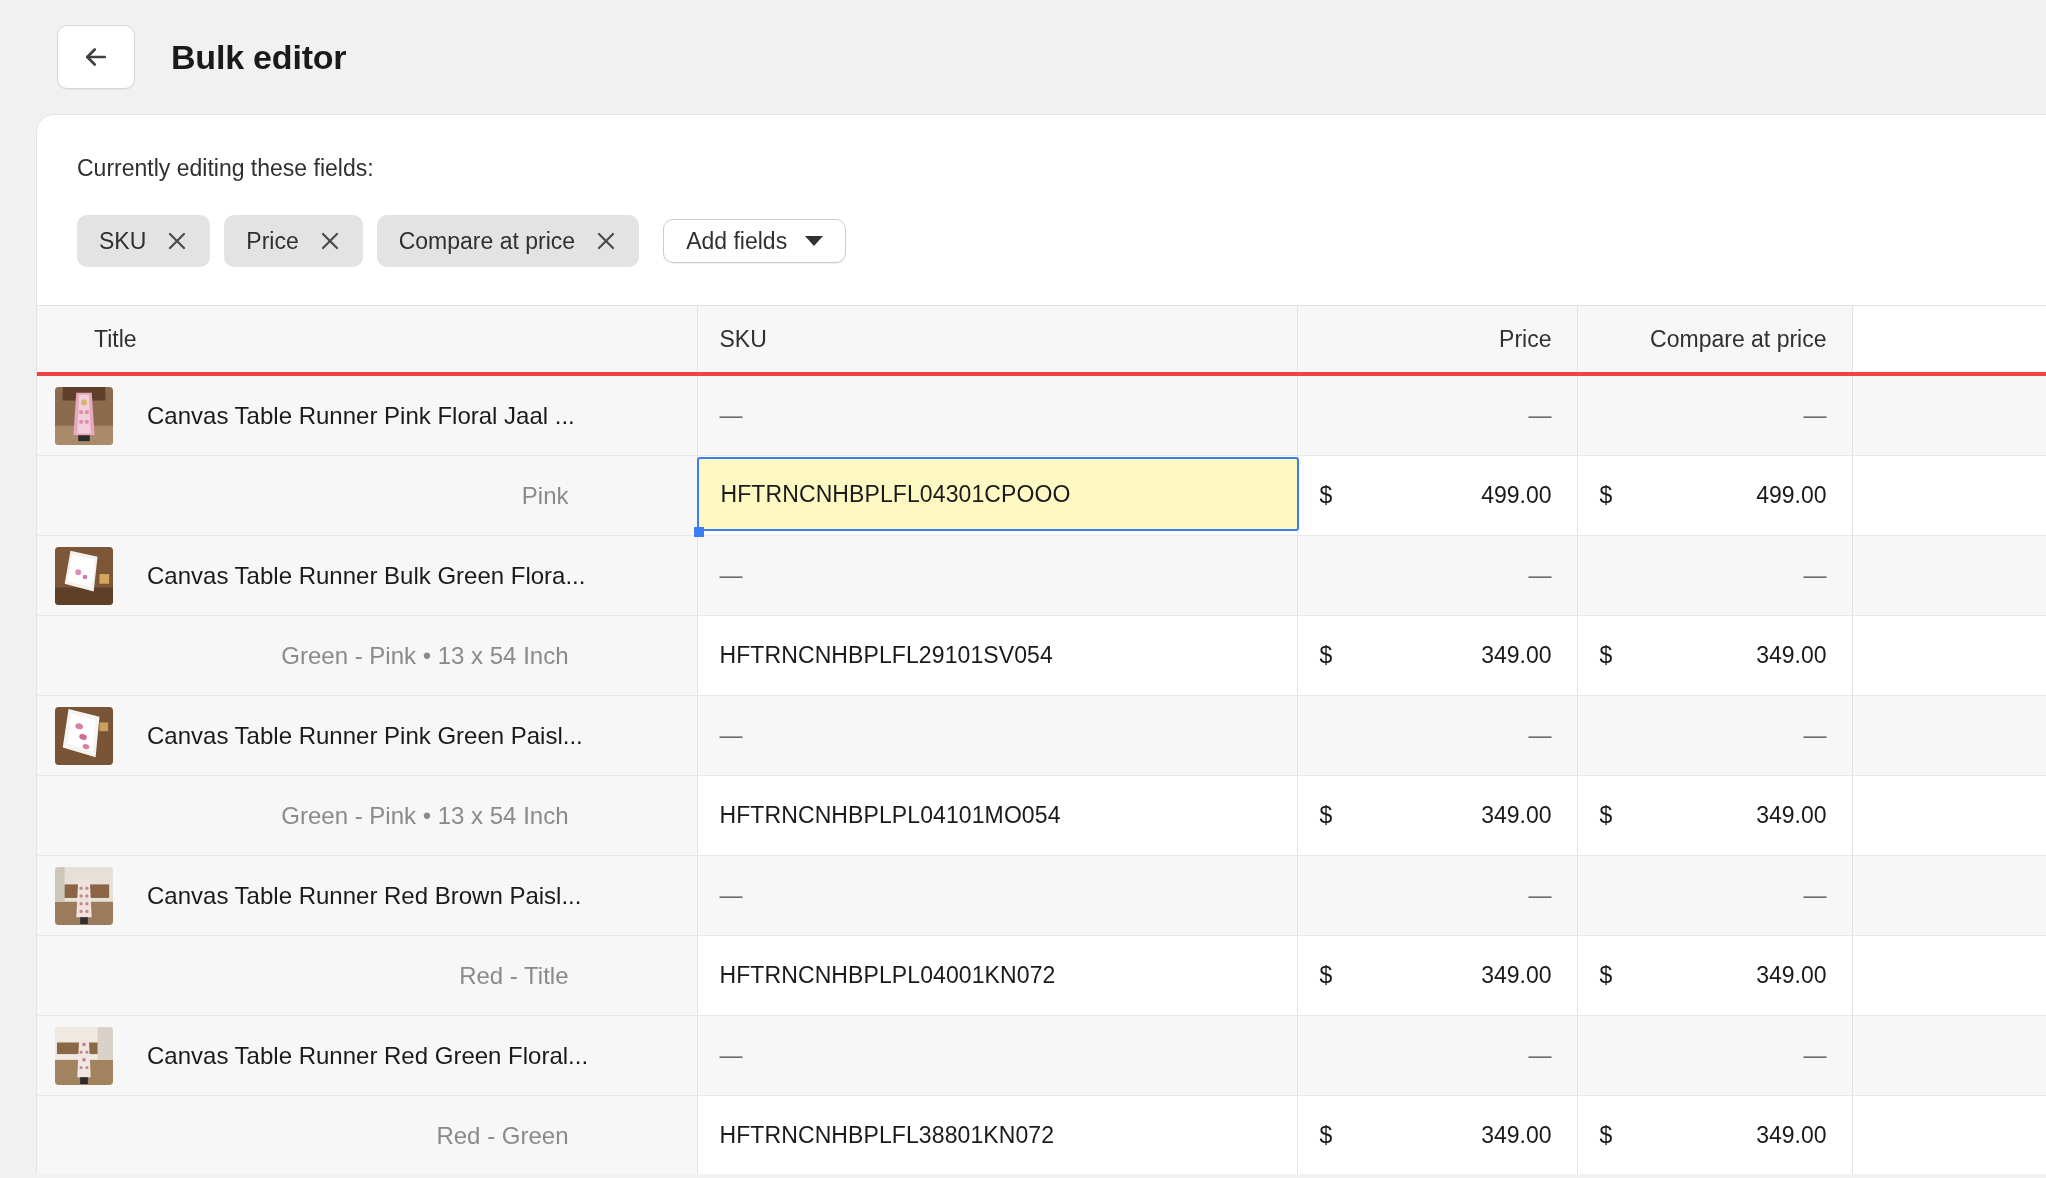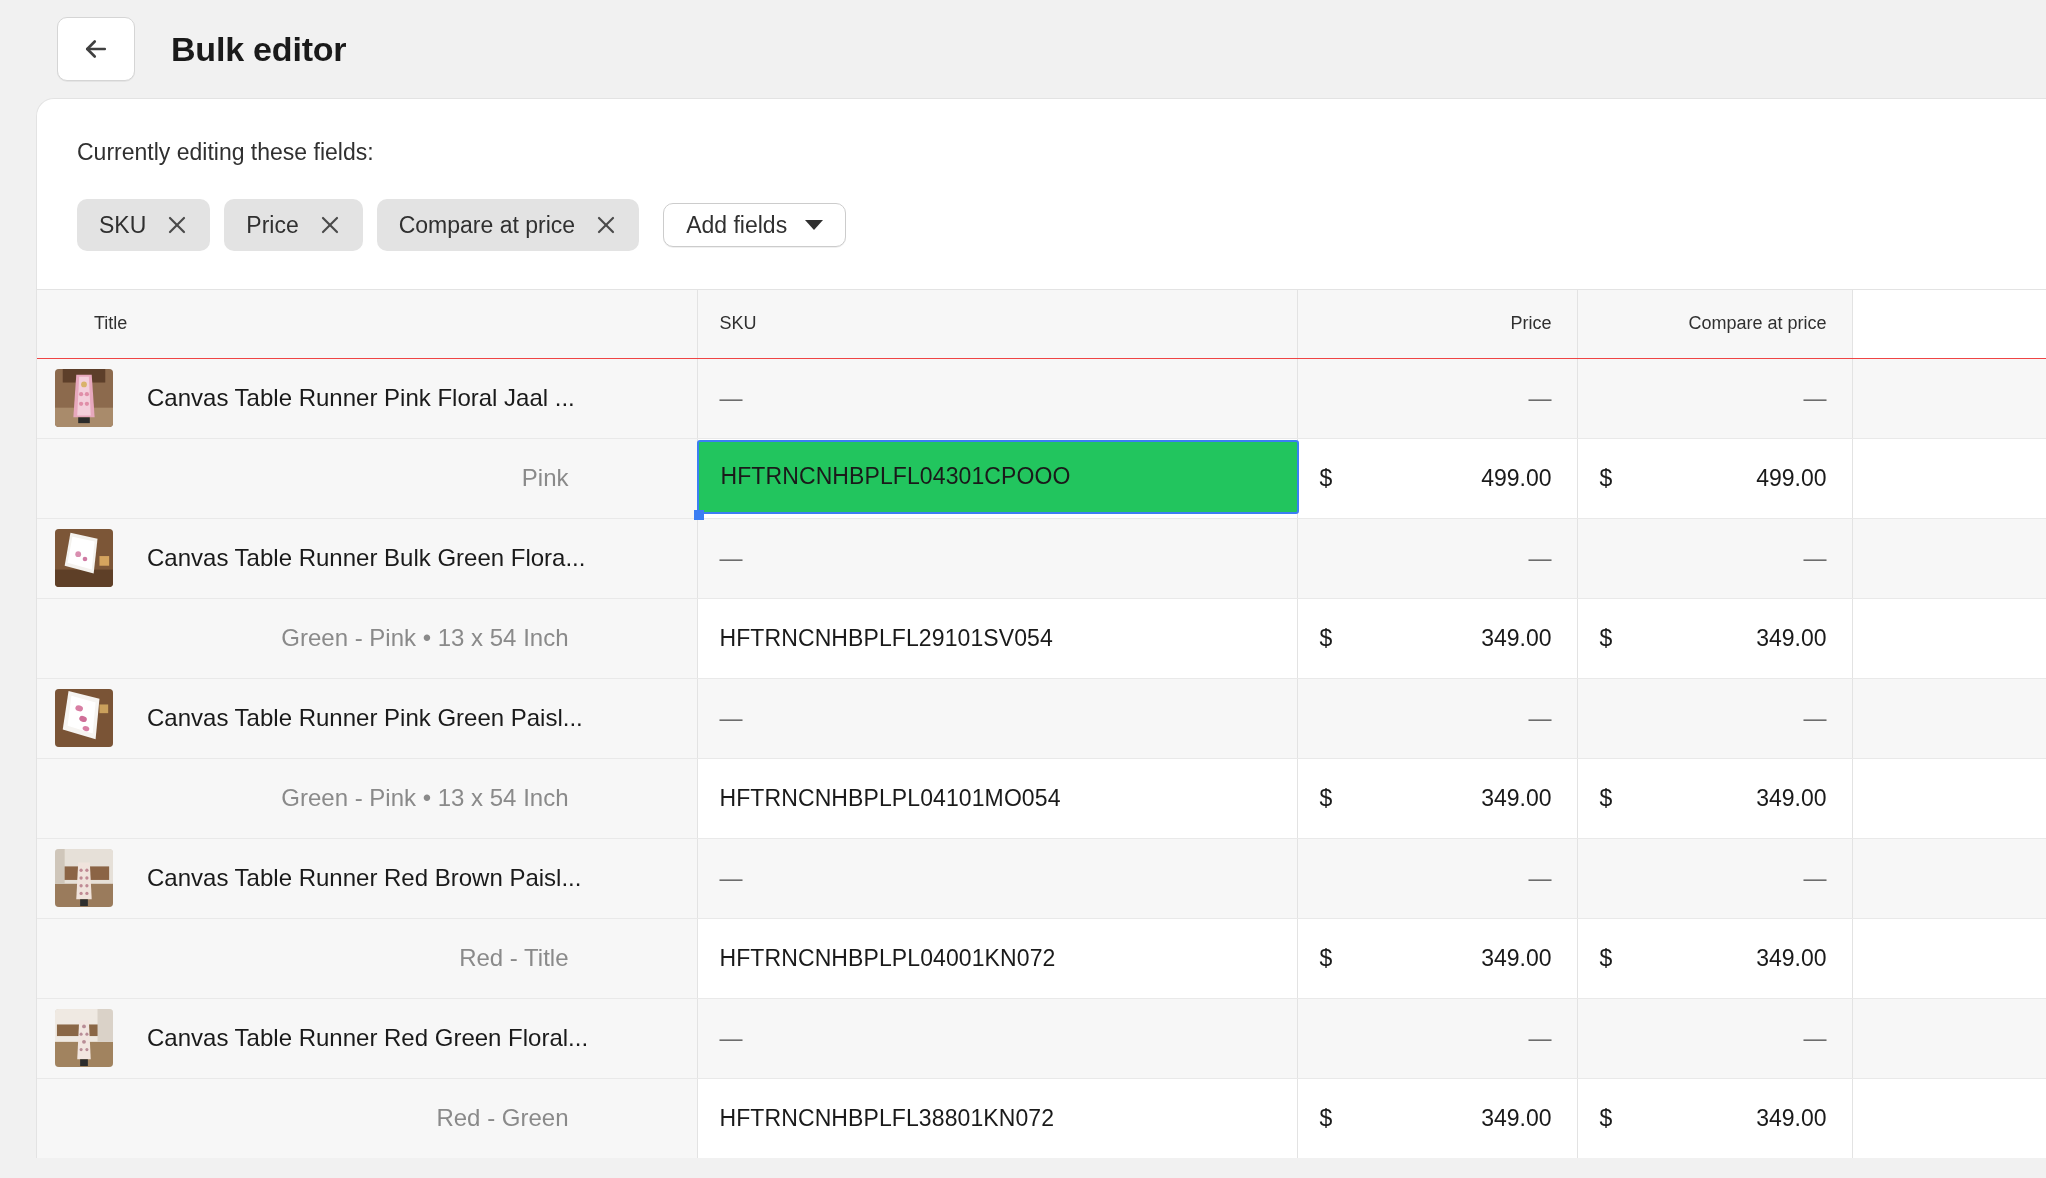--- a/index.html
+++ b/index.html
@@ -7,21 +7,21 @@
     margin: 0; padding: 0;
     width: 2046px; height: 1178px;
     overflow: hidden;
     background: #f1f1f1;
     font-family: "Liberation Sans", sans-serif;
     -webkit-font-smoothing: antialiased;
   }
 
   
   .topbar {
-    height: 98px;
+    height: 114px;
     display: flex;
     align-items: center;
     padding-left: 57px;
     background: #f1f1f1;
   }
   .back-btn {
     width: 78px; height: 64px;
     background: #ffffff;
     border: 1px solid #d5d5d5;
     border-radius: 10px;
@@ -127,25 +127,25 @@
   }
   table.grid col.c-title { width: 660px; }
   table.grid col.c-sku   { width: 600px; }
   table.grid col.c-price { width: 280px; }
   table.grid col.c-cap   { width: 275px; }
   table.grid col.c-tail  { width: 195px; }
 
   thead th {
     height: 68px;
     background: #f7f7f7;
-    font-size: 18px;
+    font-size: 23px;
     font-weight: 400;
     color: #303030;
     border-right: 1px solid #e3e3e3;
-    border-bottom: 1px solid #ef4444;
+    border-bottom: 4px solid #ef4444;
     padding: 0 20px;
     vertical-align: middle;
   }
   thead th.th-title { text-align: left; padding-left: 57px; }
   thead th.th-sku   { text-align: left; padding-left: 22px; }
   thead th.th-price { text-align: right; padding-right: 25px; }
   thead th.th-cap   { text-align: right; padding-right: 25px; }
   thead th.th-tail  { background:#ffffff; border-right: none; }
 
   tbody td {
@@ -230,21 +230,21 @@
 
   
   td.cell-selected { position: relative; padding: 0; }
   .sku-input {
     position: absolute;
     left: -1px; top: 1px;
     width: 602px;
     height: 74px;
     border: 2px solid #3b7ef3;
     border-radius: 3px;
-    background: #22c55e;
+    background: #fef9c3;
     display: flex;
     align-items: center;
     padding-left: 22px;
     font-size: 23px;
     color: #1a1a1a;
     z-index: 5;
     box-sizing: border-box;
     letter-spacing: 0.1px;
   }
   .fill-handle {

